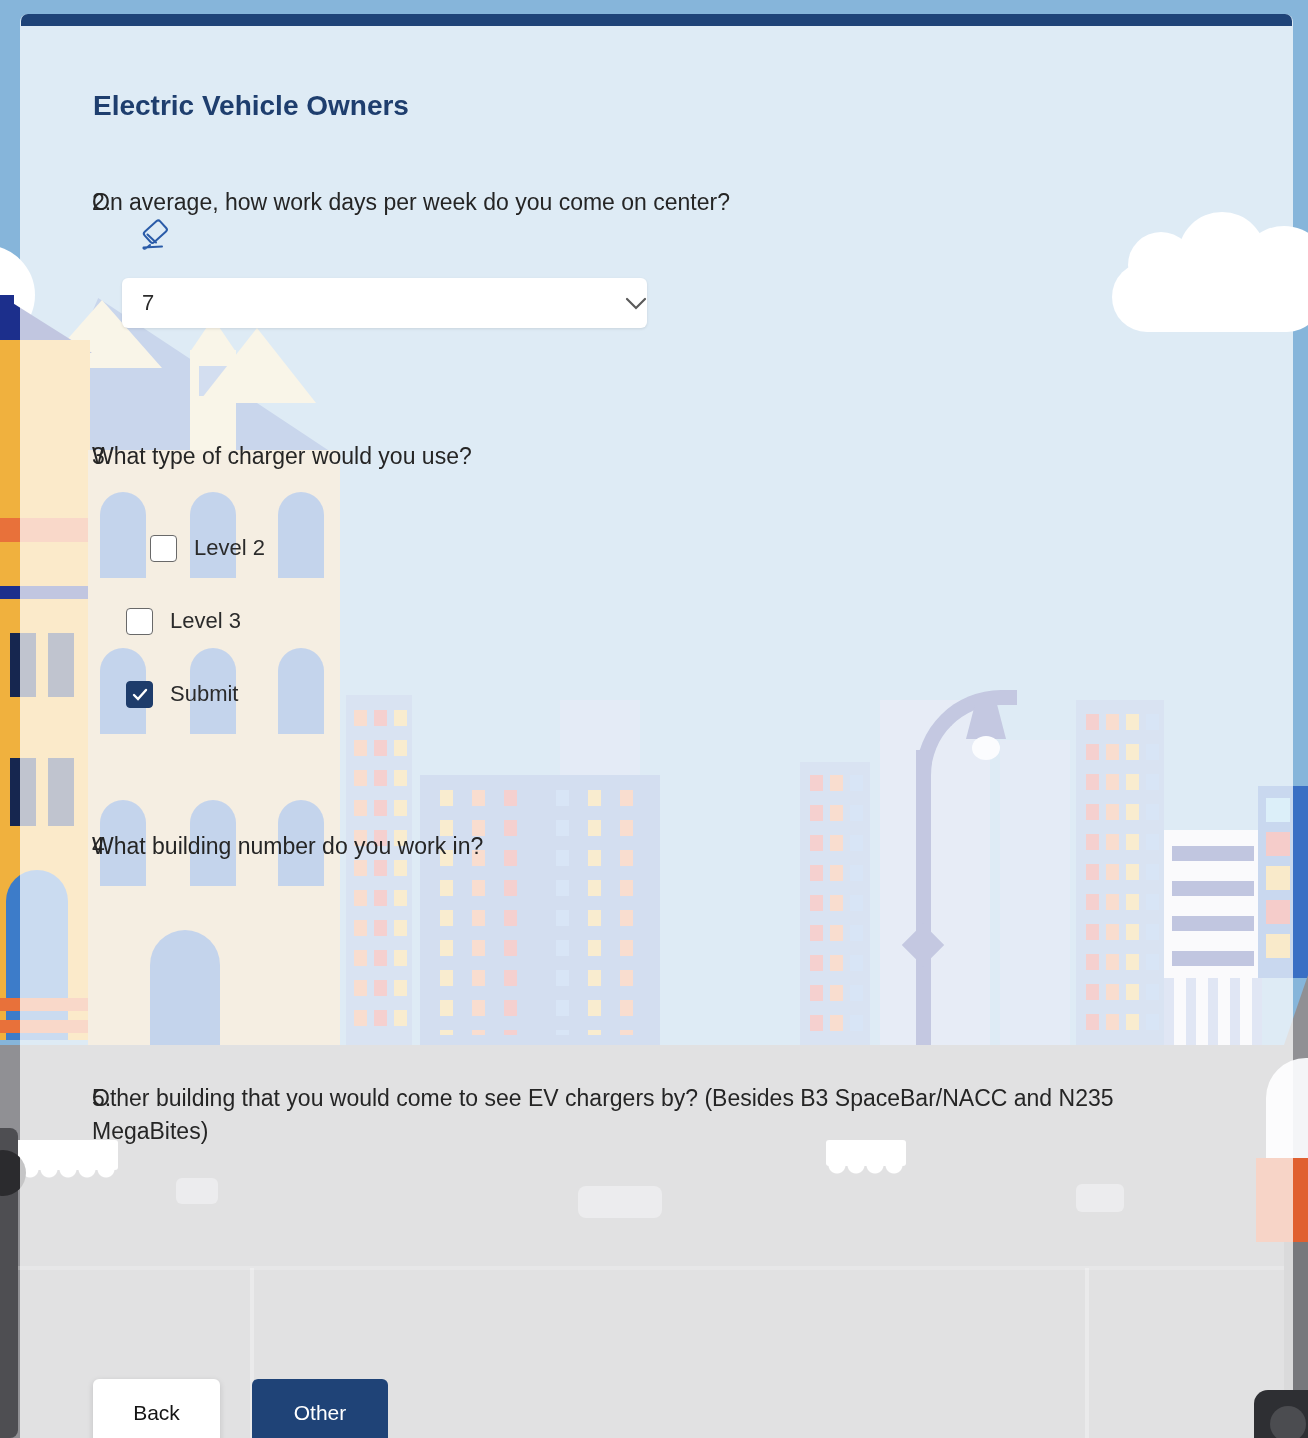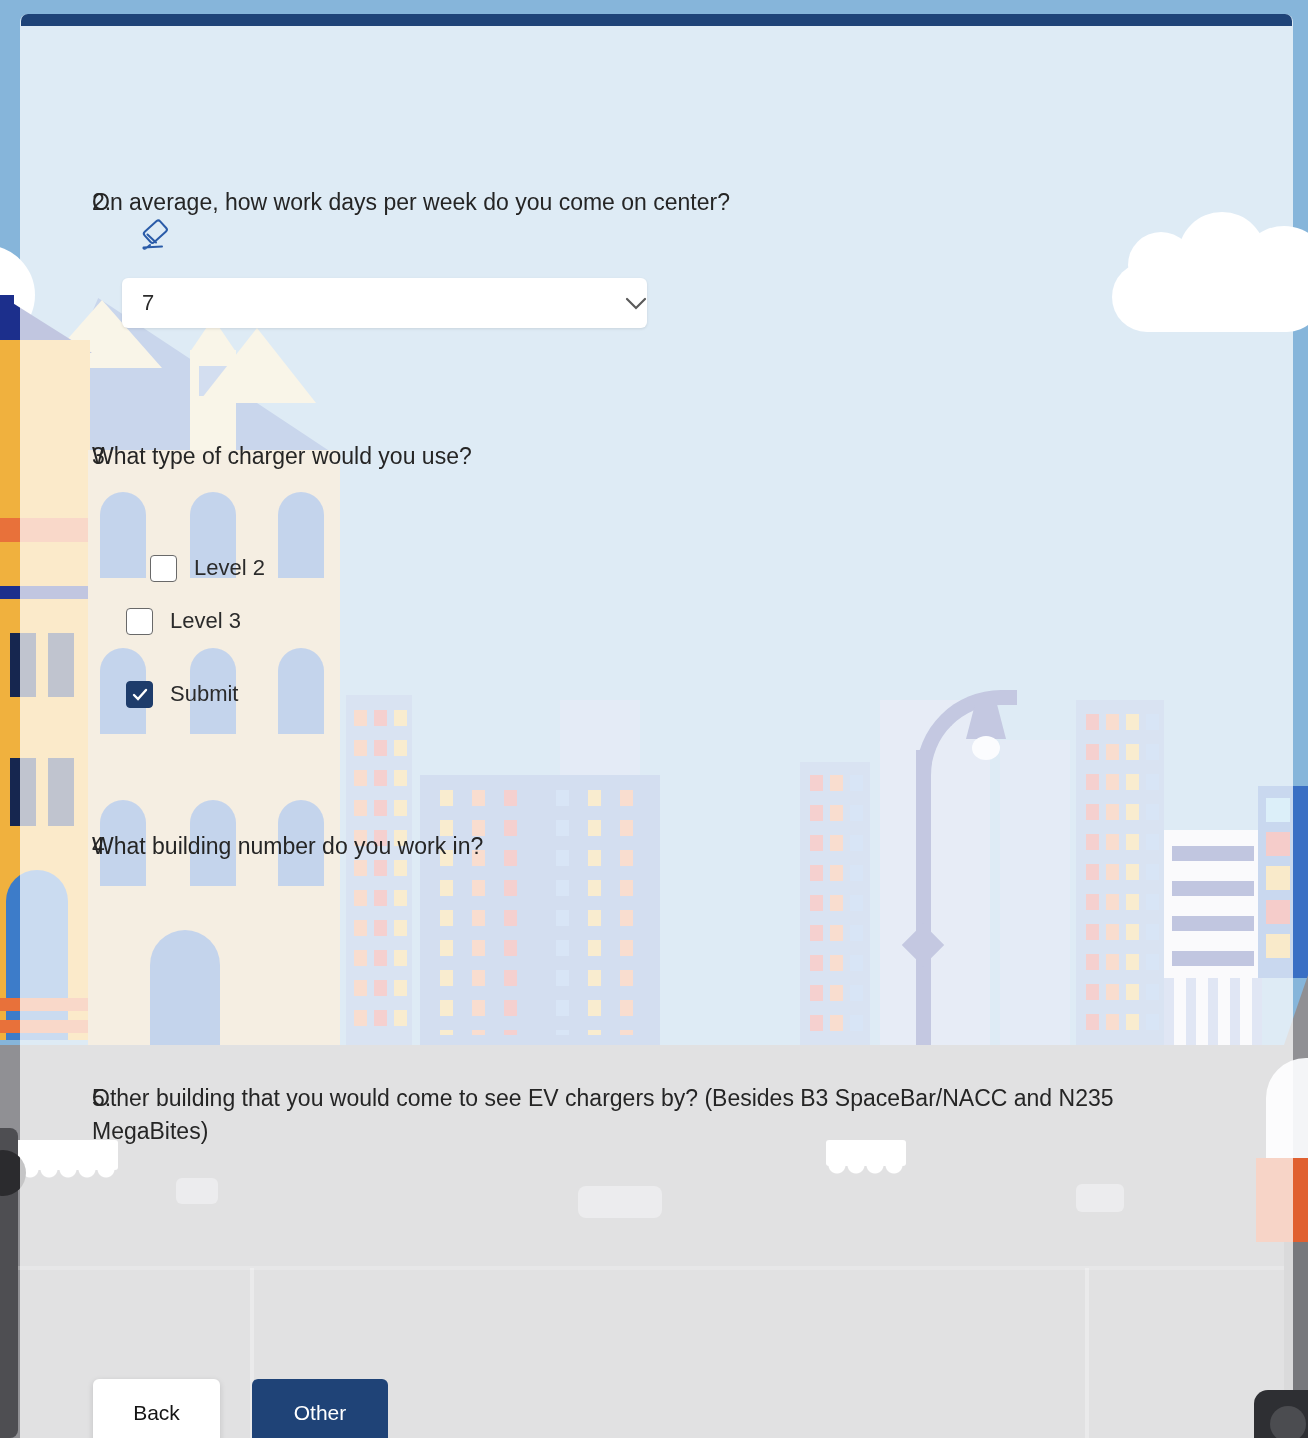--- a/index.html
+++ b/index.html
@@ -161,20 +161,21 @@
   <div style="left:578px;top:1186px;width:84px;height:32px;background:#b9b9bf;border-radius:8px;"></div>
   <div style="left:1076px;top:1184px;width:48px;height:28px;background:#b9b9bf;border-radius:6px;"></div>
 
   <div style="left:-40px;top:1128px;width:58px;height:310px;background:#4e4e52;border-radius:8px;"></div>
   <div style="left:-20px;top:1150px;width:46px;height:46px;border-radius:50%;background:#2b2b2e;"></div>
 </div>
 
 <div class="card">
   <div class="cardbar"></div>
 
+  <div class="title">Electric Vehicle Owners</div>
 
   <div class="q" style="top:172px;">
     <span class="qnum">2.</span>
     <span class="qtext">On average, how work days per week do you come on center?</span>
   </div>
   <div class="eraser">
     <svg width="36" height="42" viewBox="0 0 36 42">
       <g fill="none" stroke="#2a5ba8" stroke-width="2" stroke-linejoin="round" stroke-linecap="round">
         <rect x="8" y="11" width="21" height="14" rx="2.5" transform="rotate(-42 18 18)"></rect>
         <path d="M10.5 20.5 l8.5 8"></path>
@@ -188,21 +189,21 @@
       <svg width="22" height="13" viewBox="0 0 22 13">
           <path d="M2 2 L11 11 L20 2" stroke="#5a5a5a" stroke-width="2.2" fill="none" stroke-linecap="round"></path>
         </svg>
     </span>
   </div>
 
   <div class="q" style="top:426px;">
     <span class="qnum">3.</span>
     <span class="qtext">What type of charger would you use?</span>
   </div>
-  <div class="cbrow" style="top:540px;padding-left:24px;">
+  <div class="cbrow" style="top:520px;padding-left:24px;">
     <span class="cb"></span>
     <span class="cblabel">Level 2</span>
   </div>
   <div class="cbrow" style="top:593px;">
     <span class="cb"></span>
     <span class="cblabel">Level 3</span>
   </div>
   <div class="cbrow" style="top:666px;">
     <span class="cb checked">
       <svg width="16" height="13" viewBox="0 0 16 13">

